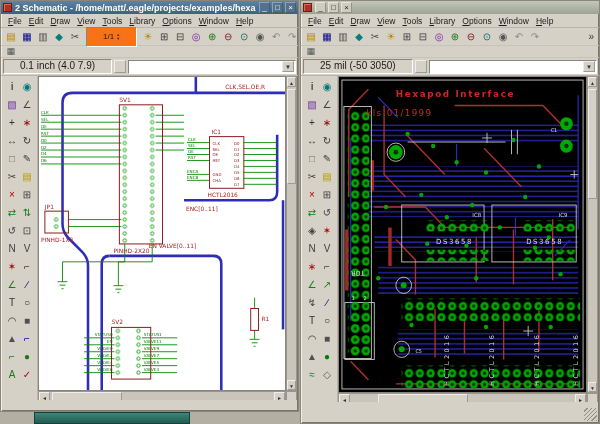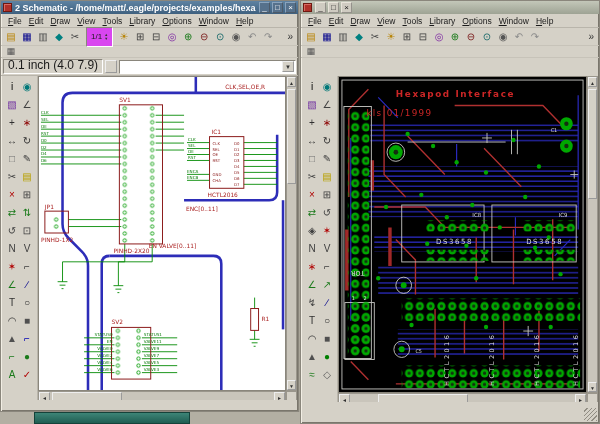--- a/index.html
+++ b/index.html
@@ -22,31 +22,31 @@
   .active .wbtn{background:#56718c;color:#fff;border:1px outset #89a3bd;}
   .menubar{height:14px;display:flex;align-items:center;padding:0 4px;gap:1px;
            border-bottom:1px solid #b9b5ab;}
   .menu-item{font-size:8.5px;padding:1px 3px;display:inline-block;white-space:nowrap;}
   .menu-item::first-letter{text-decoration:underline;}
   .toolbar{height:18px;display:flex;align-items:center;padding:0 2px;
            border-bottom:1px solid #c7c3b9;}
   .tb-group{display:flex;align-items:center;}
   .tb-icon{width:16px;height:15px;font-size:10px;line-height:15px;text-align:center;flex:none;}
   .ratio-box{height:20px;border:1px solid;border-color:#8a867c #fff #fff #8a867c;
-             background:#d946ef;font-size:8px;display:flex;align-items:center;
-             padding:0 4px;margin:0 3px;}
+             background:#f97316;font-size:8px;display:flex;align-items:center;
+             padding:0 16px;margin:0 3px;}
   .spin{display:flex;flex-direction:column;font-size:4px;line-height:4px;margin-left:2px;color:#333;}
   .tb-overflow{margin-left:auto;font-size:10px;padding-right:3px;color:#333;}
   .toolbar2{height:12px;display:flex;align-items:center;padding:0 3px;
             border-bottom:1px solid #c7c3b9;}
   .toolbar2 .tb-icon{width:14px;height:11px;font-size:9px;line-height:11px;color:#555;}
   .coordbar{height:18px;display:flex;align-items:center;padding:0 2px;gap:2px;
             border-bottom:1px solid #b9b5ab;}
   .coord-box{min-width:86px;height:15px;border:1px solid;border-color:#8a867c #fff #fff #8a867c;
-             background:#d5d1c7;font-size:12px;line-height:11px;padding:0 4px;white-space:nowrap;}
+             background:#d5d1c7;font-size:10px;line-height:11px;padding:0 16px;white-space:nowrap;}
   .coord-sep{width:12px;height:13px;border:1px outset #eee;background:#d5d1c7;}
   .cmdbox{flex:1;height:14px;background:#fff;border:1px solid;
           border-color:#8a867c #fff #fff #8a867c;display:flex;align-items:center;}
   .cmd-text{flex:1;font-size:8px;padding:0 2px;}
   .cmd-arrow{width:12px;height:11px;background:#d5d1c7;border:1px outset #eee;
              font-size:6px;line-height:11px;text-align:center;margin-right:1px;color:#333;}
   .body{position:absolute;left:1px;right:1px;top:75px;bottom:1px;}
   .palette{position:absolute;left:0;top:0;bottom:0;width:36px;display:grid;
            grid-template-columns:15px 15px;grid-auto-rows:18px;justify-content:center;
            align-content:start;padding-top:2px;border-right:1px solid #b9b5ab;background:#d5d1c7;}
@@ -349,20 +349,28 @@
           <span class="tb-icon" style="color: rgb(122, 26, 26);">⊖</span>
           <span class="tb-icon" style="color: rgb(26, 106, 106);">⊙</span>
           <span class="tb-icon" style="color: rgb(85, 85, 85);">◉</span>
           <span class="tb-icon" style="color: rgb(138, 138, 138);">↶</span>
           <span class="tb-icon" style="color: rgb(138, 138, 138);">↷</span>
         </span>
       <span class="tb-overflow">»</span>
     </div>
     <div class="toolbar2">
       <span class="tb-icon">▦</span>
+    </div>
+    <div class="coordbar">
+      <span class="coord-box">25 mil (-50 3050)</span>
+      <span class="coord-sep"></span>
+      <span class="cmdbox">
+        <span class="cmd-text"></span>
+        <span class="cmd-arrow">▼</span>
+      </span>
     </div>
     <div class="body">
       <div class="palette">
 
       <span class="pal-icon" style="color: rgb(0, 0, 0);">i</span>
           <span class="pal-icon" style="color: rgb(0, 120, 120);">◉</span>
           <span class="pal-icon" style="color: rgb(112, 48, 160);">▧</span>
           <span class="pal-icon" style="color: rgb(64, 64, 64);">∠</span>
           <span class="pal-icon" style="color: rgb(48, 48, 48);">+</span>
           <span class="pal-icon" style="color: rgb(139, 0, 0);">∗</span>

